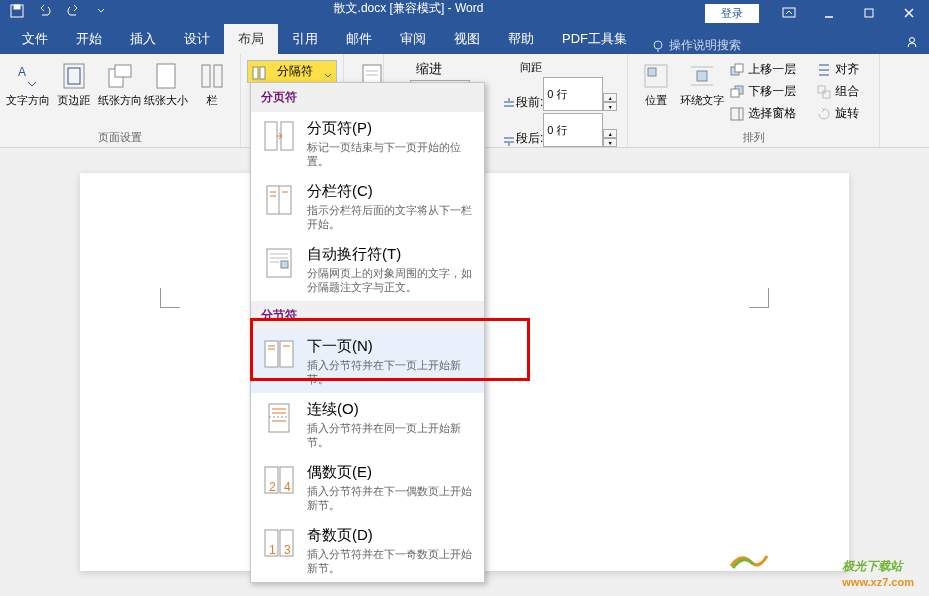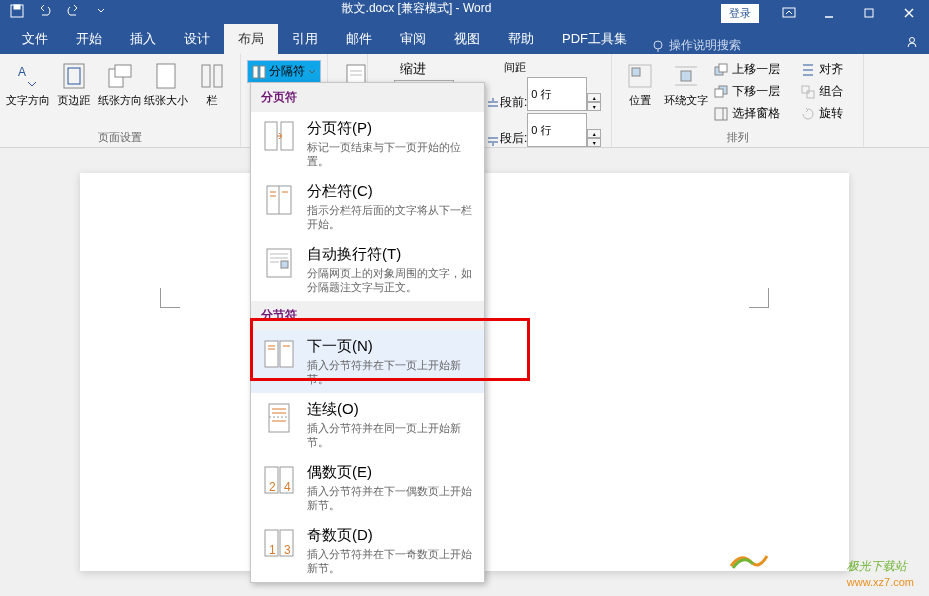--- a/index.html
+++ b/index.html
@@ -3,58 +3,58 @@
 <meta charset="utf-8">
 <style>
 *{margin:0;padding:0;box-sizing:border-box;font-family:"Microsoft YaHei","SimSun",sans-serif;font-size:12px}
 body{width:929px;height:596px;background:#fff;overflow:hidden;position:relative}
 .titlebar{height:26px;background:#2b579a;display:flex;align-items:flex-start;color:#fff}
 .tb-left{display:flex;align-items:center;gap:6px;padding-left:6px}
 .tb-btn{width:22px;height:22px;display:flex;align-items:center;justify-content:center;cursor:pointer}
 .tb-btn svg{fill:#fff;stroke:#fff}
 .tb-title{flex:1;text-align:center;font-size:12px}
 .tb-right{display:flex;align-items:center}
-.login-btn{background:#fff;color:#2b579a;padding:2px 8px;font-size:11px;margin-right:10px;cursor:pointer}
+.login-btn{background:#fff;color:#2b579a;padding:2px 16px;font-size:11px;margin-right:10px;cursor:pointer}
 .win-btn{width:40px;height:26px;display:flex;align-items:center;justify-content:center;cursor:pointer}
 .menubar{height:28px;background:#2b579a;display:flex;align-items:flex-end;padding-left:8px;color:#fff}
 .menu-tab{padding:6px 14px;cursor:pointer;font-size:13px}
 .menu-tab.active{background:#f3f3f3;color:#333}
 .tell-me{display:flex;align-items:center;margin-left:10px;color:#cfd9ed;font-size:12px}
 .tell-me svg{margin-right:4px}
 .share-btn{margin-left:auto;padding:5px 10px;color:#fff;font-size:12px;display:flex;align-items:center}
 .ribbon{height:94px;background:#f3f3f3;border-bottom:1px solid #d4d4d4;display:flex;position:relative}
 .ribbon-group{display:flex;flex-direction:column;border-right:1px solid #e0e0e0;padding:4px 6px 2px}
 .rg-items{display:flex;flex:1;gap:2px}
 .rg-label{text-align:center;font-size:11px;color:#666;padding-top:2px}
 .r-big{display:flex;flex-direction:column;align-items:center;justify-content:flex-start;width:44px;padding-top:2px;cursor:pointer}
 .r-big .icon{width:32px;height:32px;display:flex;align-items:center;justify-content:center;margin-bottom:2px}
 .r-big .lbl{font-size:11px;text-align:right;line-height:13px}
 .r-small-col{display:flex;flex-direction:column;gap:3px;padding-top:2px}
 .r-small{display:flex;align-items:center;gap:4px;cursor:pointer;padding:1px 4px;font-size:11px}
-.breaks-btn{display:flex;align-items:center;gap:3px;padding:2px 4px;border:1px solid #a8c0e0;background:#0ea5e9;cursor:pointer;font-size:11px}
+.breaks-btn{display:flex;align-items:flex-end;gap:11px;padding:2px 4px;border:1px solid #a8c0e0;background:#fde047;cursor:pointer;font-size:11px}
 .indent-group{display:flex;flex-direction:column;gap:2px;padding:2px 4px}
 .ind-row{display:flex;align-items:flex-end;font-size:11px}
 .ind-input{width:60px;height:20px;border:1px solid #ababab;background:#fff;padding:16px 3px;font-size:11px}
 .ind-input.ro{background:#f0f0f0}
 .spinner{width:14px;display:flex;flex-direction:column}
 .spinner div{height:9px;border:1px solid #ababab;font-size:6px;text-align:center;background:#f5f5f5;cursor:pointer}
 .canvas{position:absolute;top:148px;left:0;right:0;bottom:0;background:#f0f0f0;padding:25px 80px}
 .page{width:100%;height:100%;background:#fff;box-shadow:0 2px 8px rgba(0,0,0,.15);position:relative}
 .crop-tl{position:absolute;top:115px;left:80px;width:20px;height:20px;border-left:1px solid #999;border-bottom:1px solid #999}
 .crop-tr{position:absolute;top:115px;right:80px;width:20px;height:20px;border-right:1px solid #999;border-bottom:1px solid #999}
 .dropdown{position:absolute;top:82px;left:250px;width:235px;background:#fff;border:1px solid #c6c6c6;box-shadow:2px 2px 6px rgba(0,0,0,.25);z-index:100}
 .dd-header{background:#f0f0f0;padding:6px 10px;font-size:12px;font-weight:bold;color:#701a75}
 .dd-item{display:flex;gap:10px;padding:7px 10px;cursor:pointer}
 .dd-item.highlighted{background:#e8f0fc}
 .dd-icon{width:36px;height:36px;flex-shrink:0;display:flex;align-items:center;justify-content:center}
 .dd-text{flex:1}
 .dd-title{font-size:15px;margin-bottom:2px}
 .dd-desc{font-size:11px;color:#666;line-height:14px}
 .redbox{position:absolute;top:318px;left:250px;width:280px;height:63px;border:3px solid #e60000;z-index:200;pointer-events:none}
-.watermark{position:absolute;bottom:8px;right:15px;font-size:22px;color:#72b536;font-style:italic;font-weight:normal}
+.watermark{position:absolute;bottom:8px;right:15px;font-size:22px;color:#72b536;font-style:italic;font-weight:bold}
 .watermark .sub{font-size:11px;color:#e89020;display:block;text-align:right;font-style:normal}
 .wm-swoosh{position:absolute;bottom:28px;right:160px;width:40px;height:20px}
 </style>
 </head>
 <body>
 
 <div class="titlebar">
   <div class="tb-left">
     <div class="tb-btn">
         <svg width="14" height="14" viewBox="0 0 14 14">

